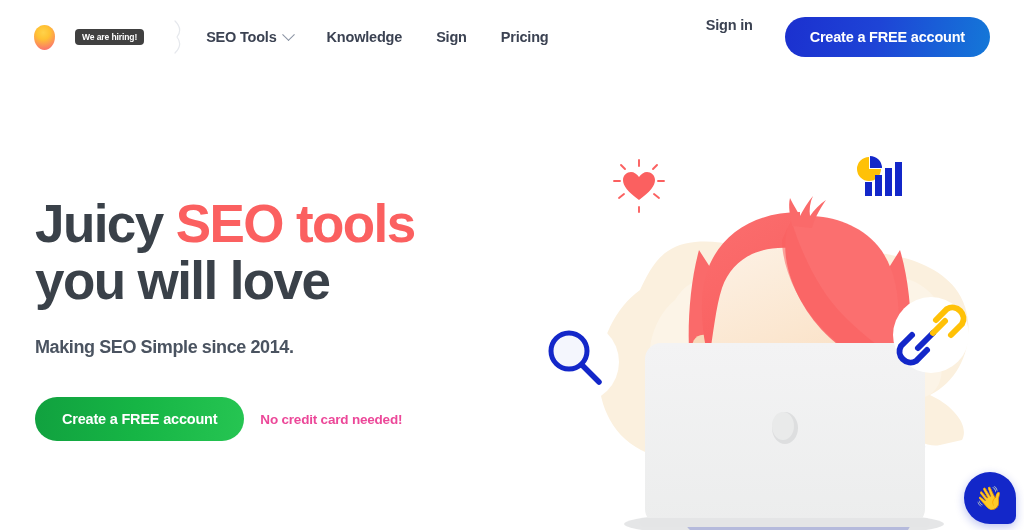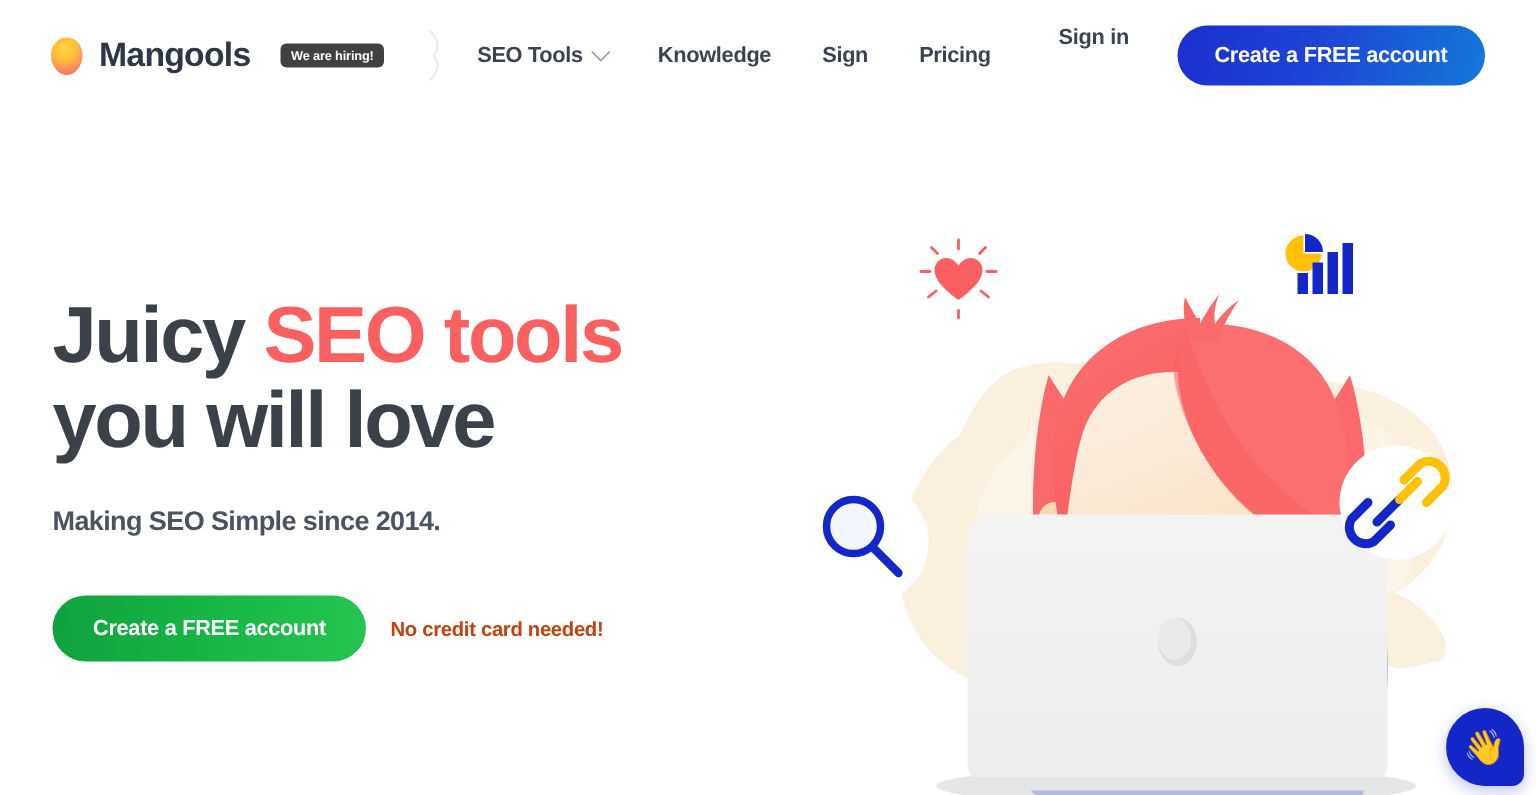--- a/index.html
+++ b/index.html
@@ -155,21 +155,21 @@
     border: none;
     border-radius: 999px;
     padding: 14px 27px;
     cursor: pointer;
     white-space: nowrap;
     font-family: "Liberation Sans", sans-serif;
   }
   .no-credit {
     font-size: 13.5px;
     font-weight: 600;
-    color: #c2410c;
+    color: #ec4899;
     letter-spacing: -0.2px;
   }
 
   
   .illustration {
     position: absolute;
     left: 500px;
     top: 120px;
     width: 500px;
     height: 410px;
@@ -200,21 +200,20 @@
 </style>
 </head>
 <body>
 
 <div class="page">
 
   <div class="header">
 
     <div class="brand">
       <div class="brand-mark"></div>
-      <span class="brand-name">Mangools</span>
       <span class="hiring-badge">We are hiring!</span>
     </div>
 
     <svg class="nav-divider" viewBox="0 0 10 34">
       <path d="M1 1 C7 7, 7 12, 3 17 C7 22, 7 27, 1 33" fill="none" stroke="#d8dce3" stroke-width="1.2" stroke-linecap="round"></path>
     </svg>
 
     <div class="nav">
       <div class="nav-item">
         <span>SEO Tools</span>

